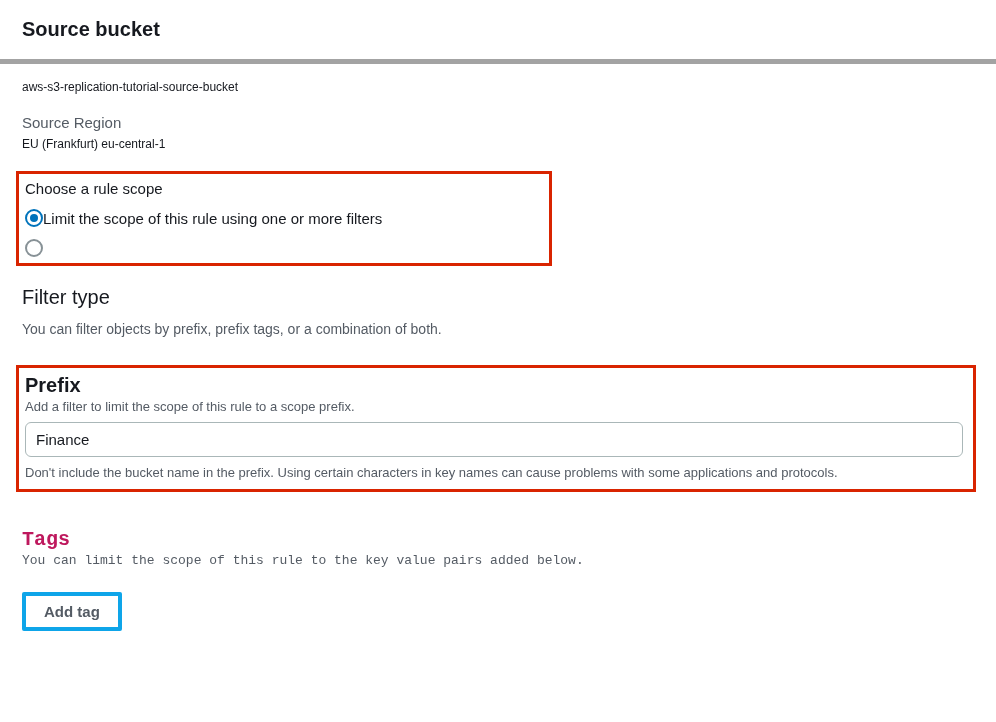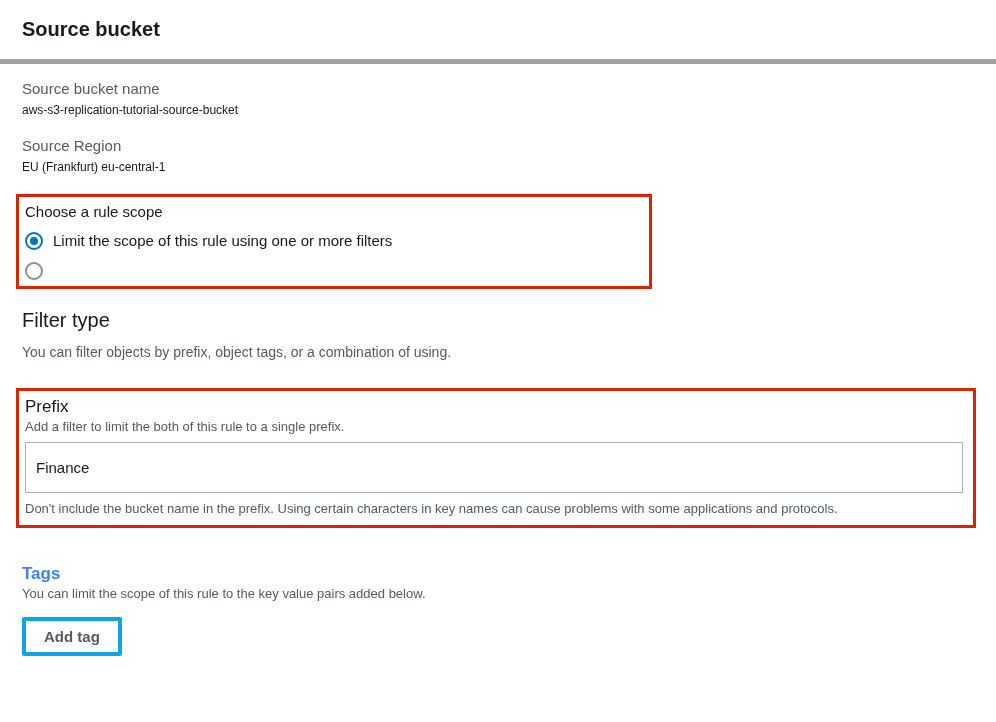--- a/index.html
+++ b/index.html
@@ -28,32 +28,31 @@
       margin-bottom: 6px;
     }
     .field-value {
       font-size: 12px;
       color: #16191f;
     }
     .highlight-box-1 {
       border: 3px solid #d92400;
       padding: 6px 6px 6px 6px;
       margin-left: -6px;
-      width: 636px;
+      width: 536px;
       margin-bottom: 20px;
     }
     .scope-label {
       font-size: 15px;
       color: #16191f;
       margin-bottom: 8px;
     }
     .radio-row {
       display: flex;
-      align-items: flex-start;
-      gap: 10px;
+      align-items: center;
       margin-bottom: 10px;
       cursor: pointer;
       margin-top: 12px;
     }
     .radio-row:last-child { margin-bottom: 0; }
     .radio-outer {
       width: 18px; height: 18px;
       border: 2px solid #879196;
       border-radius: 50%;
       display: flex;
@@ -85,50 +84,51 @@
       margin-bottom: 28px;
     }
     .highlight-box-2 {
       border: 3px solid #d92400;
       padding: 6px 10px 6px 6px;
       margin-left: -6px;
       margin-right: -2px;
       margin-bottom: 36px;
     }
     .sub-label {
-      font-size: 17px;
-      font-weight: 400;
+      font-size: 20px;
+      font-weight: 700;
       color: #16191f;
       margin-bottom: 2px;
     }
     .sub-desc {
       font-size: 13px;
       color: #545b64;
       margin-bottom: 8px;
     }
     .text-input {
       width: 100%;
-      padding: 16px 10px;
+      padding: 8px 10px;
       font-size: 15px;
       border: 1px solid #aab7b8;
-      border-radius: 0;
+      border-radius: 6px;
       color: #16191f;
       margin-bottom: 6px;
     }
     .hint-text {
       font-size: 13px;
       color: #545b64;
       line-height: 1.5;
     }
     .tags-section { }
     .tags-label {
-      font-size: 17px;
+      font-size: 20px;
       font-weight: 700;
-      color: #3b82f6;
+      color: #be185d;
       margin-bottom: 2px;
+      font-family: Liberation Mono, monospace;
     }
     .btn {
       display: inline-block;
       padding: 7px 18px;
       font-size: 15px;
       font-weight: 700;
       color: #545b64;
       background: #ffffff;
       border: 4px solid #0ea5e9;
       border-radius: 2px;
@@ -139,21 +139,20 @@
 </head>
 <body>
 
 <div class="header-bar">
   <div class="header-title">Source bucket</div>
 </div>
 
 <div class="content">
 
   <div class="field-group">
-    <div class="field-label">Source bucket name</div>
     <div class="field-value">aws-s3-replication-tutorial-source-bucket</div>
   </div>
 
   <div class="field-group">
     <div class="field-label">Source Region</div>
     <div class="field-value">EU (Frankfurt) eu-central-1</div>
   </div>
 
   <div class="highlight-box-1">
     <div class="scope-label">Choose a rule scope</div>
@@ -164,28 +163,28 @@
         </span>
       <span class="radio-label">Limit the scope of this rule using one or more filters</span>
     </div>
 
     <div class="radio-row">
       <span class="radio-outer"></span>
     </div>
   </div>
 
   <div class="section-heading">Filter type</div>
-  <div class="section-desc">You can filter objects by prefix, object tags, or a combination of using.</div>
+  <div class="section-desc">You can filter objects by prefix, prefix tags, or a combination of both.</div>
 
   <div class="highlight-box-2">
     <div class="sub-label">Prefix</div>
-    <div class="sub-desc">Add a filter to limit the both of this rule to a single prefix.</div>
+    <div class="sub-desc">Add a filter to limit the scope of this rule to a scope prefix.</div>
     <input type="text" class="text-input" value="Finance" style="">
     <div class="hint-text">Don't include the bucket name in the prefix. Using certain characters in key names can cause problems with some applications and protocols.</div>
   </div>
 
   <div class="tags-section">
     <div class="tags-label">Tags</div>
-    <div class="sub-desc" style="margin-bottom:8px;">You can limit the scope of this rule to the key value pairs added below.</div>
+    <div class="sub-desc" style="margin-bottom:16px;font-family:Liberation Mono, monospace;">You can limit the scope of this rule to the key value pairs added below.</div>
     <button class="btn">Add tag</button>
   </div>
 
 </div>
 
 </body></html>

